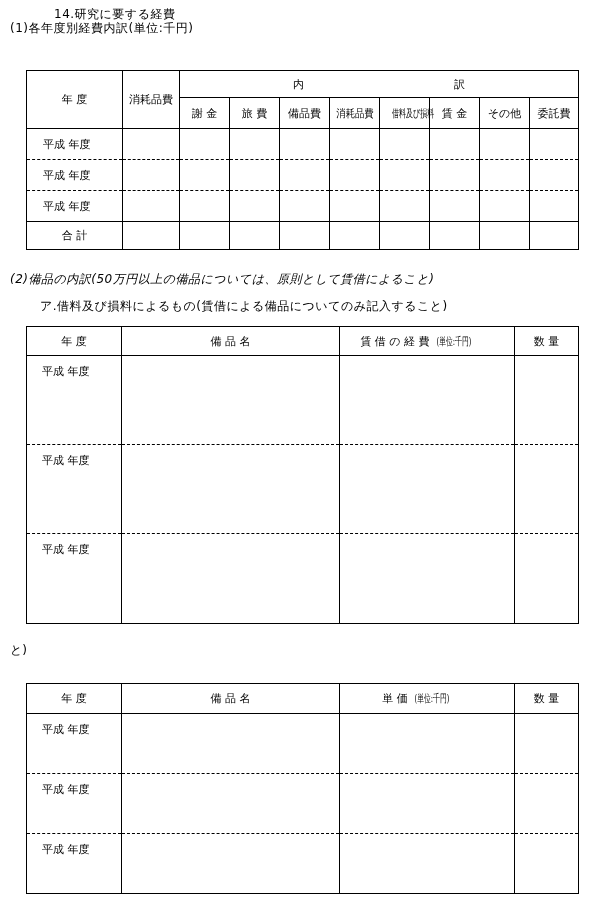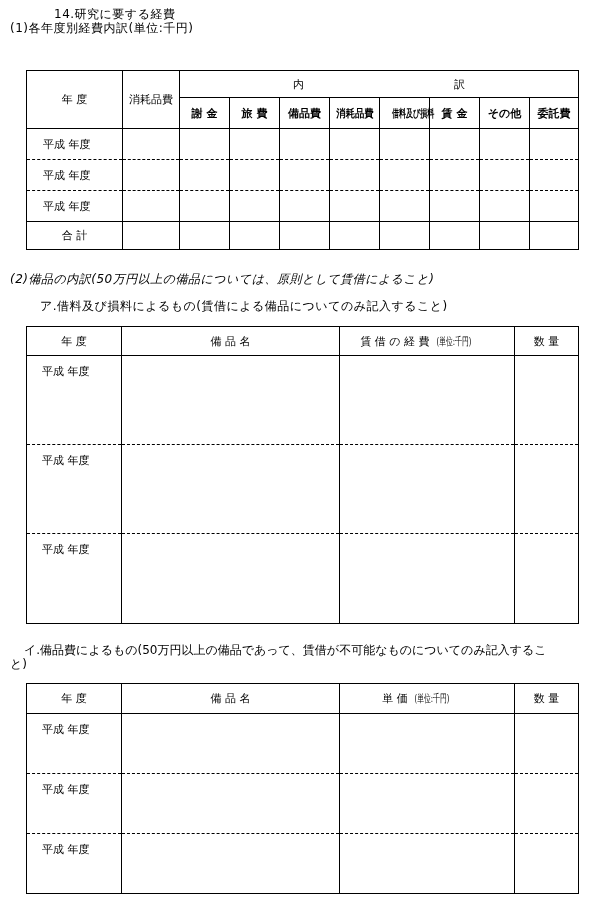--- a/index.html
+++ b/index.html
@@ -14,21 +14,21 @@
 
   table { border-collapse:collapse; table-layout:fixed; border:1px solid #000; }
   td { border-left:1px solid #000; border-bottom:1px solid #000;
        padding:0; text-align:center; vertical-align:middle;
        font-size:11px; white-space:nowrap; }
   tr.dash td { border-bottom:1px dashed #000; }
 
   
   .t1 { left:26px; top:70px; width:552px; }
   .t1 .hA { height:27px; }
-  .t1 .hB { height:31px;font-weight:bold; }
+  .t1 .hB { height:31px; }
   .t1 .r  { height:31px; }
   .t1 .rt { height:28px;padding-left:16px; }
   .t1 .ylabel { text-align:left; padding-left:16px; }
   .bk { display:flex; justify-content:center; gap:150px; }
 
   .sq85 { display:inline-block; transform:scaleX(0.85); transform-origin:50% 50%; }
   .sq66 { display:inline-block; transform:scaleX(0.64); transform-origin:50% 50%; }
 
   
   .t2 { left:26px; top:326px; width:552px; }
@@ -176,21 +176,20 @@
   <tr class="r3">
     <td class="ylabel2">平成 年度</td>
     <td class="cell"></td>
     <td class="cell"></td>
     <td class="cell"></td>
   </tr>
 </tbody>
   </table>
 
 <div class="abs wrapblock">
-  <div class="l1">イ.備品費によるもの(50万円以上の備品であって、賃借が不可能なものについてのみ記入するこ</div>
   <div class="l2">と)</div>
 </div>
 
 <table class="abs t3">
   <colgroup>
     <col style="width:95px">
       <col style="width:218px">
       <col style="width:175px">
       <col style="width:64px">
   </colgroup>

